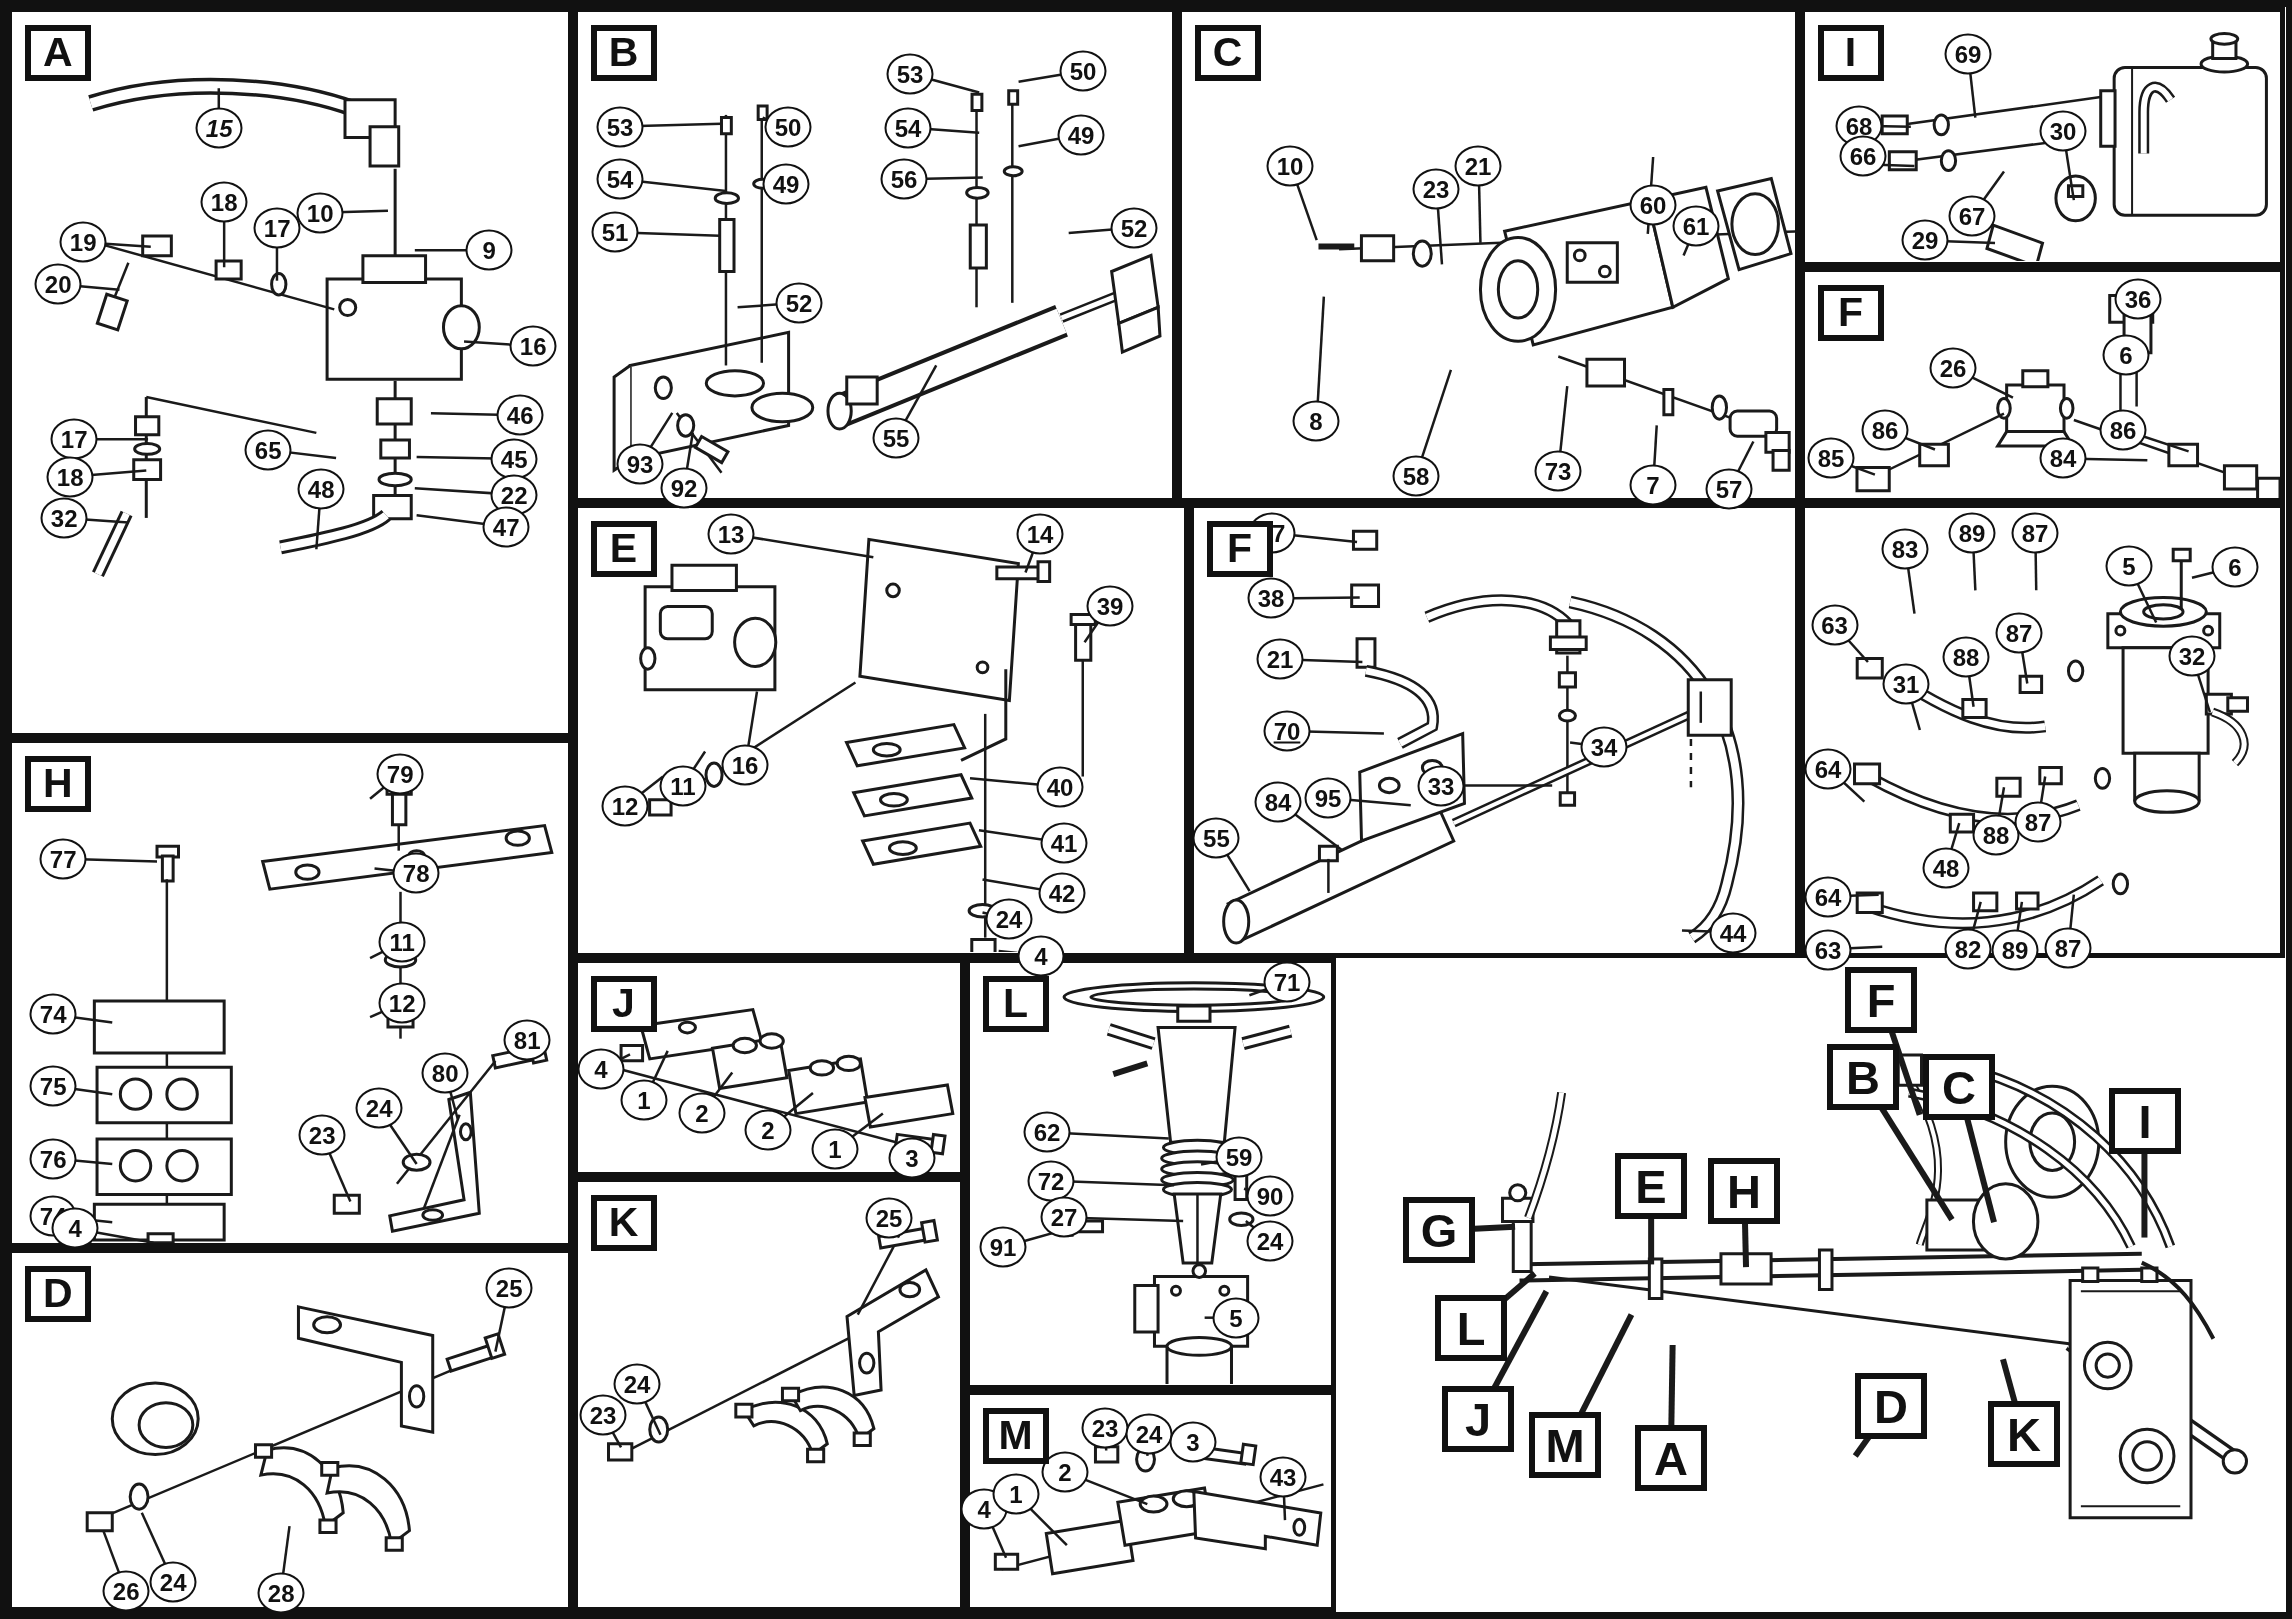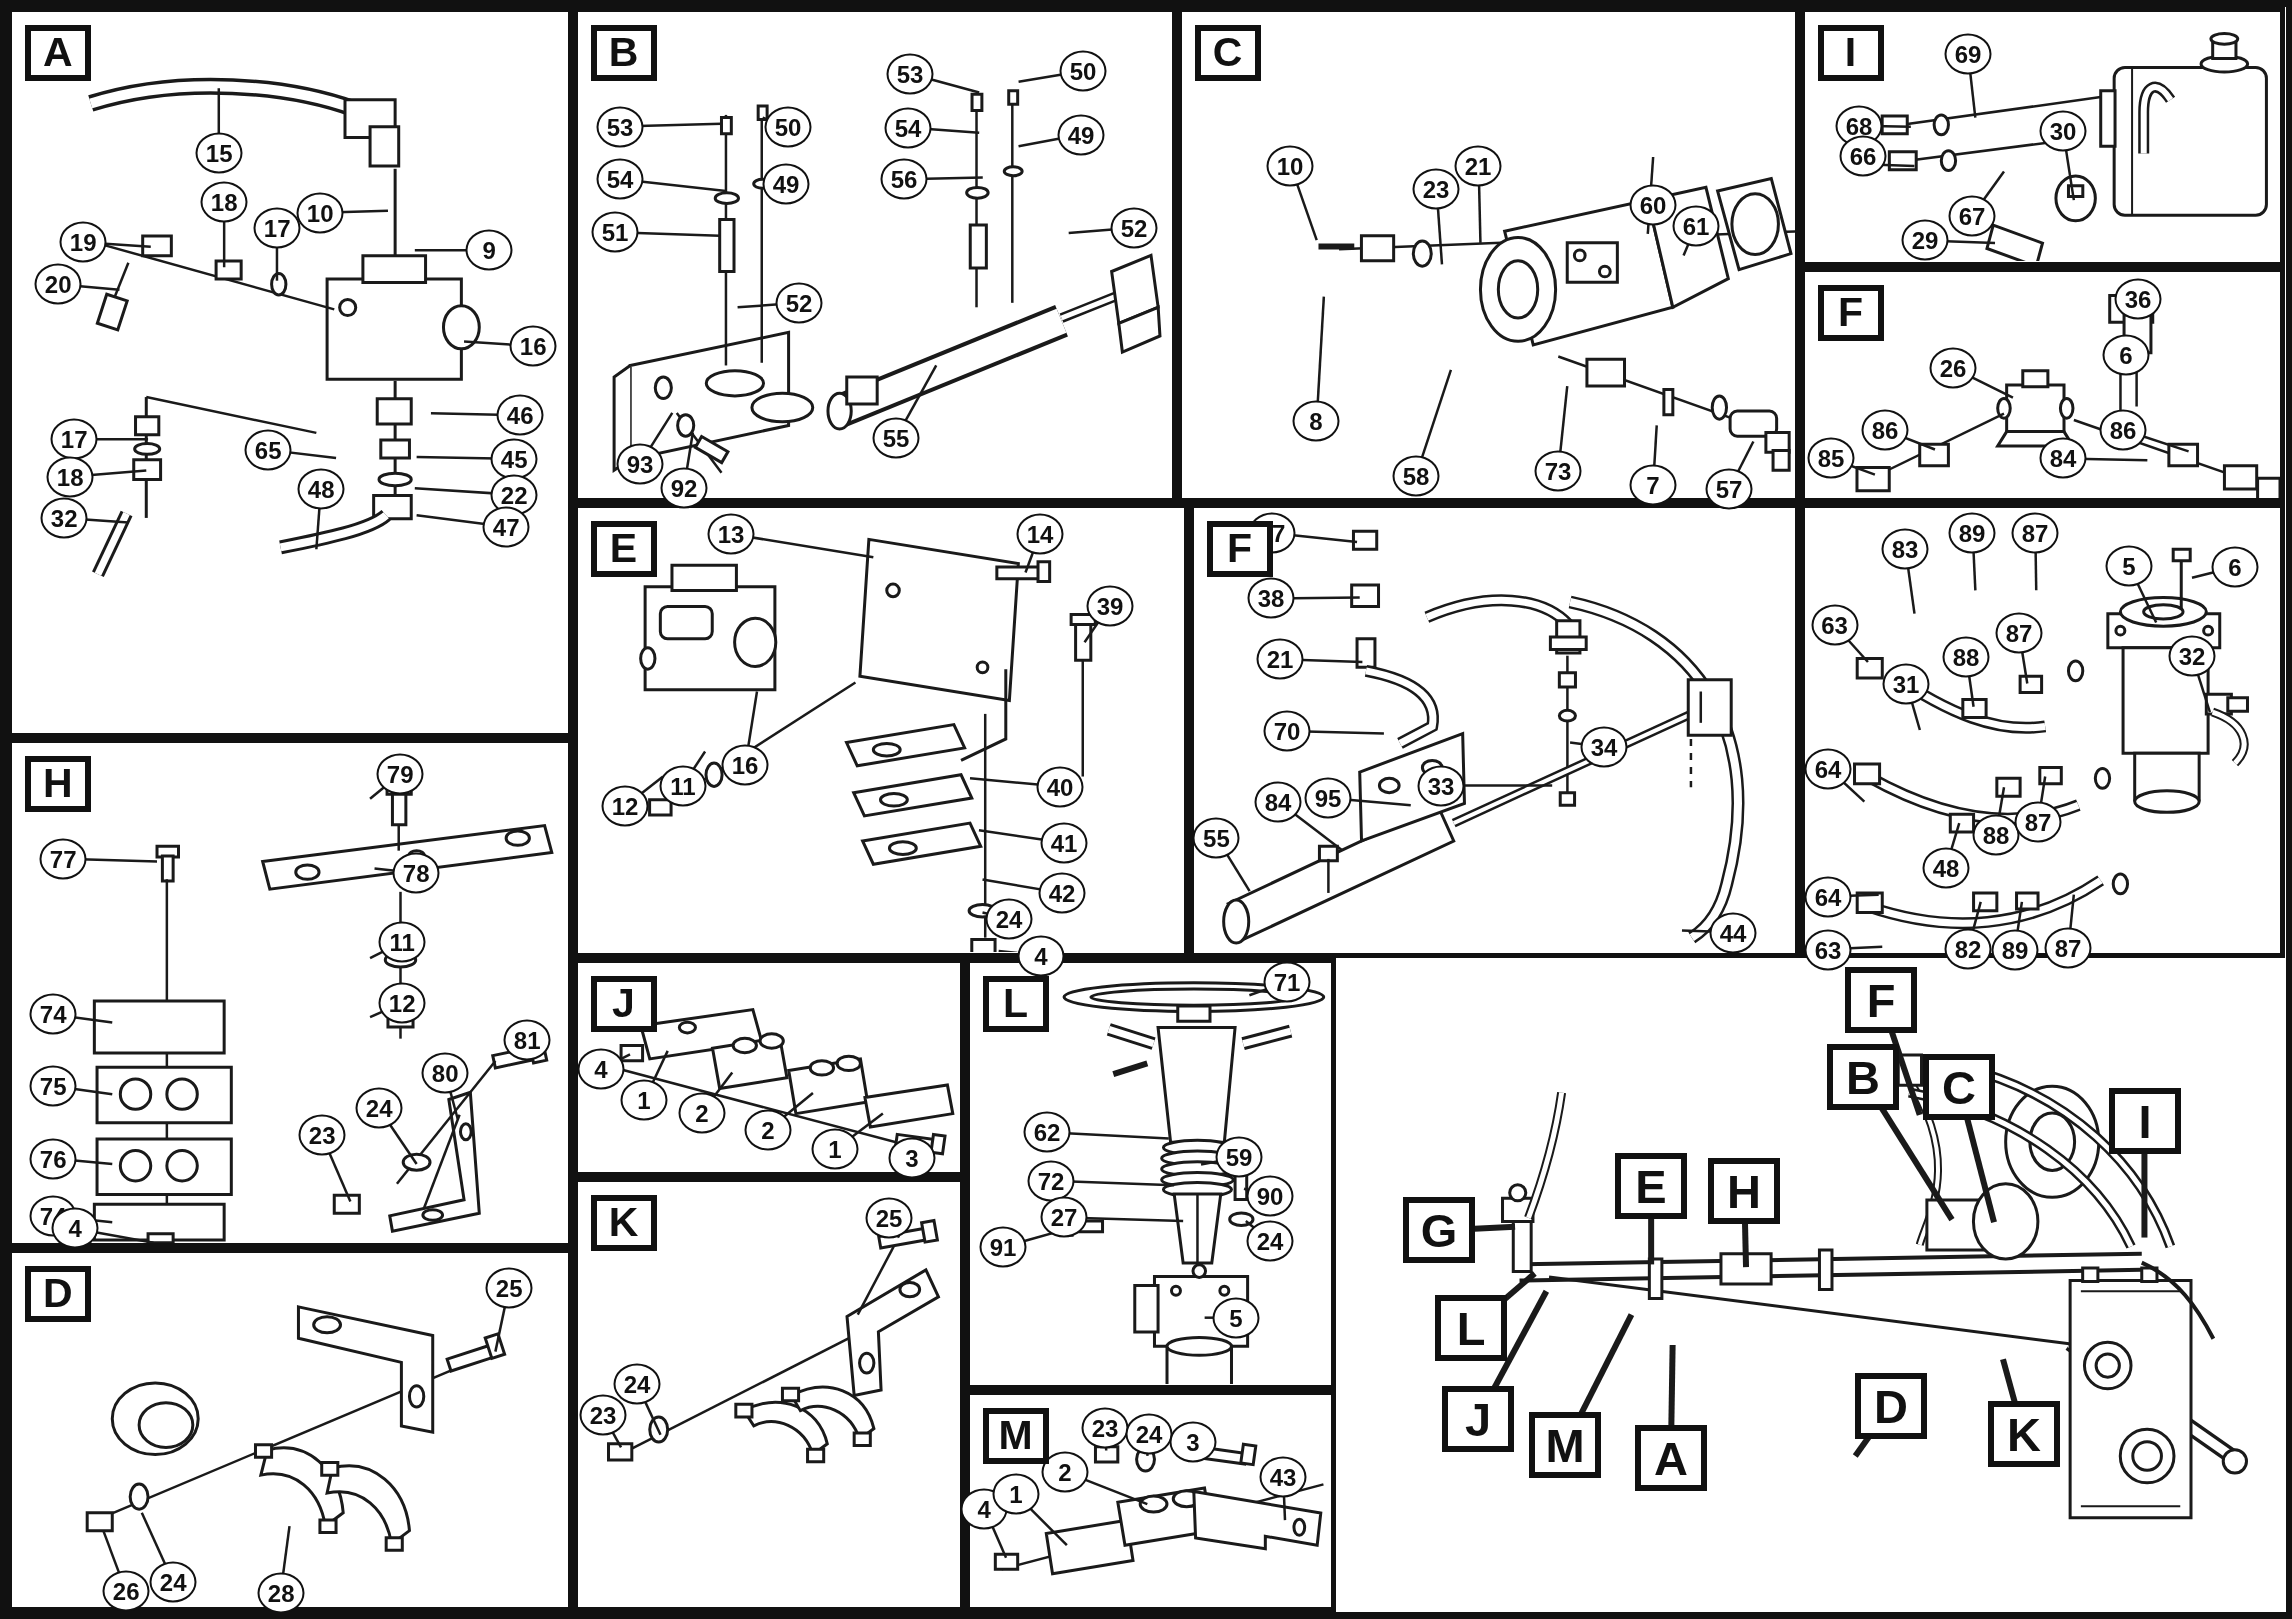--- a/index.html
+++ b/index.html
@@ -71,21 +71,21 @@
         <line x1="69" y1="477" x2="152" y2="477" stroke="#1a1a1a" stroke-width="2.5"></line>
         <line x1="65" y1="519" x2="150" y2="512" stroke="#1a1a1a" stroke-width="2.5"></line>
         <line x1="58" y1="565" x2="130" y2="570" stroke="#1a1a1a" stroke-width="2.5"></line>
         <line x1="286" y1="489" x2="362" y2="498" stroke="#1a1a1a" stroke-width="2.5"></line>
         <line x1="345" y1="533" x2="340" y2="600" stroke="#1a1a1a" stroke-width="2.5"></line>
         <line x1="561" y1="450" x2="468" y2="448" stroke="#1a1a1a" stroke-width="2.5"></line>
         <line x1="561" y1="499" x2="452" y2="497" stroke="#1a1a1a" stroke-width="2.5"></line>
         <line x1="561" y1="539" x2="450" y2="532" stroke="#1a1a1a" stroke-width="2.5"></line>
         <line x1="552" y1="575" x2="452" y2="562" stroke="#1a1a1a" stroke-width="2.5"></line>
       </svg>
-      <div class="co" style="left: 207px; top: 141px;">15</div>
+      <div class="co" style="left: 207px; top: 116px; font-style: italic;">15</div>
       <div class="co" style="left: 212px; top: 190px;">18</div>
       <div class="co" style="left: 265px; top: 216px;">17</div>
       <div class="co" style="left: 308px; top: 201px;">10</div>
       <div class="co" style="left: 477px; top: 238px;">9</div>
       <div class="co" style="left: 71px; top: 230px;">19</div>
       <div class="co" style="left: 46px; top: 272px;">20</div>
       <div class="co" style="left: 521px; top: 334px;">16</div>
       <div class="co" style="left: 62px; top: 427px;">17</div>
       <div class="co" style="left: 58px; top: 465px;">18</div>
       <div class="co" style="left: 52px; top: 506px;">32</div>
@@ -488,21 +488,21 @@
         <line x1="150" y1="324" x2="242" y2="332" stroke="#1a1a1a" stroke-width="2.5"></line>
         <line x1="276" y1="310" x2="400" y2="310" stroke="#1a1a1a" stroke-width="2.5"></line>
         <line x1="458" y1="267" x2="420" y2="262" stroke="#1a1a1a" stroke-width="2.5"></line>
         <line x1="94" y1="328" x2="165" y2="382" stroke="#1a1a1a" stroke-width="2.5"></line>
         <line x1="25" y1="368" x2="62" y2="428" stroke="#1a1a1a" stroke-width="2.5"></line>
         <line x1="602" y1="474" x2="545" y2="472" stroke="#1a1a1a" stroke-width="2.5"></line>
       </svg>
       <div class="co" style="left: 78px; top: 25px;">37</div>
       <div class="co" style="left: 77px; top: 90px;">38</div>
       <div class="co" style="left: 86px; top: 151px;">21</div>
-      <div class="co" style="left: 93px; top: 223px;">70</div>
+      <div class="co" style="left: 93px; top: 223px; text-decoration: underline;">70</div>
       <div class="co" style="left: 134px; top: 290px;">95</div>
       <div class="co" style="left: 247px; top: 278px;">33</div>
       <div class="co" style="left: 410px; top: 239px;">34</div>
       <div class="co" style="left: 84px; top: 294px;">84</div>
       <div class="co" style="left: 22.4px; top: 330px;">55</div>
       <div class="co" style="left: 539px; top: 425px;">44</div>
     </div>
 
   <div class="panel" id="p-h" style="left:7.2px;top:738px;width:566px;height:510px;">
     <svg class="sk" width="555" height="500" viewBox="0 0 620 558">

